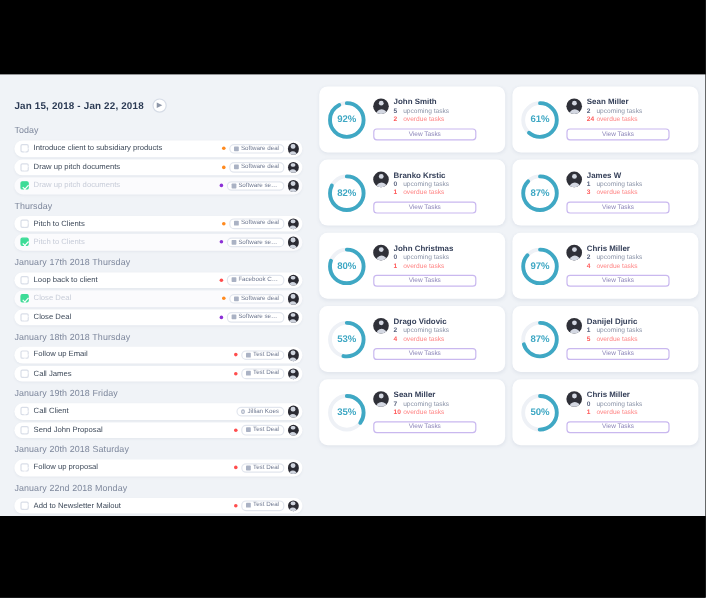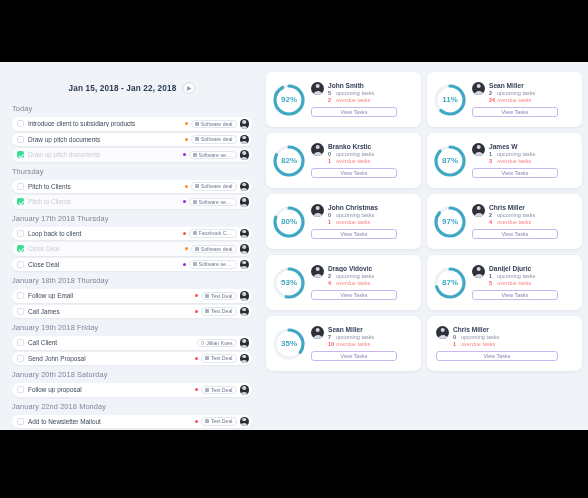--- a/index.html
+++ b/index.html
@@ -14,21 +14,21 @@
     position: absolute; left: 0; top: 62px;
     width: 588px; height: 368px;
     background: #f0f3f7;
     overflow: hidden;
   }
   .cols { display: flex; width: 588px; height: 368px; padding: 0; }
 
   
   .left { width: 262px; padding: 12px 10px 0 12px; }
   .daterow {
-    display: flex; align-items: center; justify-content: center;
+    display: flex; align-items: center; justify-content: flex-start;
     gap: 7px; margin: 8px 0 10px 0;
   }
   .daterange {
     font-size: 8.2px; font-weight: bold; color: #2b3a54; letter-spacing: .15px;
     white-space: nowrap;
   }
   .nextbtn {
     width: 12px; height: 12px; border-radius: 50%;
     border: 1px solid #d6dce6; background: #fff;
     display: flex; align-items: center; justify-content: center;
@@ -382,21 +382,21 @@
                   </span>
                 </div>
                 <span class="viewbtn">View Tasks</span>
               </div>
             </div><div class="ucard">
               <div class="ring">
                 <svg width="36" height="36" viewBox="0 0 36 36">
                   <circle cx="18" cy="18" r="14" fill="none" stroke="#eef1f6" stroke-width="3.2"></circle>
                   <circle cx="18" cy="18" r="14" fill="none" stroke="#3fa8c4" stroke-width="3.2" stroke-linecap="round" stroke-dasharray="53.66 87.96"></circle>
                 </svg>
-                <span class="pct">11%</span>
+                <span class="pct">61%</span>
               </div>
               <div class="uinfo">
                 <div class="urow">
                   <span class="uav">
                     <i></i>
                     <b></b>
                   </span>
                   <span class="umeta">
                     <span class="uname" style="display:block">Sean Miller</span>
                     <span class="stat up">
@@ -601,20 +601,27 @@
                     </span>
                     <span class="stat over">
                       <span class="num">10</span>
                       <span class="lbl">overdue tasks</span>
                     </span>
                   </span>
                 </div>
                 <span class="viewbtn">View Tasks</span>
               </div>
             </div><div class="ucard">
+              <div class="ring">
+                <svg width="36" height="36" viewBox="0 0 36 36">
+                  <circle cx="18" cy="18" r="14" fill="none" stroke="#eef1f6" stroke-width="3.2"></circle>
+                  <circle cx="18" cy="18" r="14" fill="none" stroke="#3fa8c4" stroke-width="3.2" stroke-linecap="round" stroke-dasharray="43.98 87.96"></circle>
+                </svg>
+                <span class="pct">50%</span>
+              </div>
               <div class="uinfo">
                 <div class="urow">
                   <span class="uav">
                     <i></i>
                     <b></b>
                   </span>
                   <span class="umeta">
                     <span class="uname" style="display:block">Chris Miller</span>
                     <span class="stat up">
                       <span class="num">0</span>

